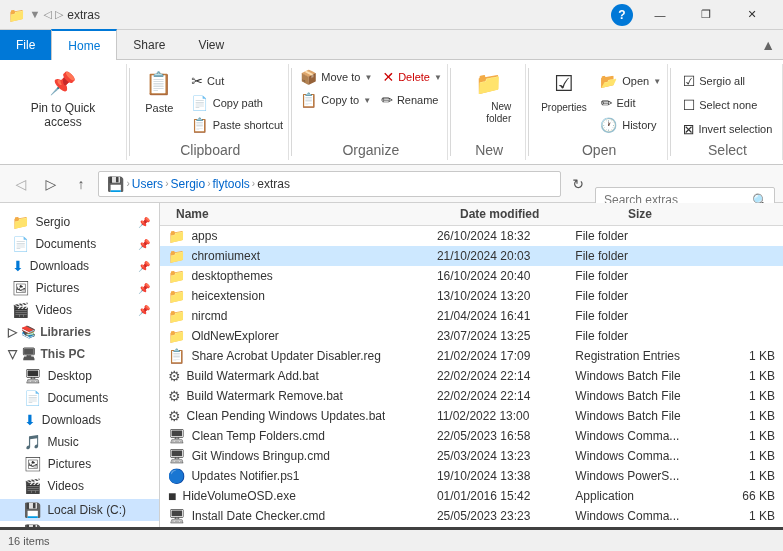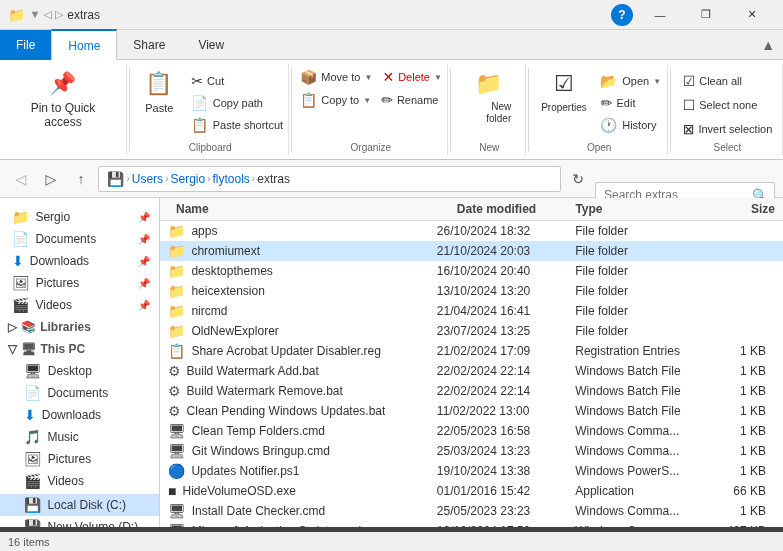--- a/index.html
+++ b/index.html
@@ -52,21 +52,21 @@
     .ribbon-group {
       display: flex;
       flex-direction: column;
       align-items: center;
       padding: 2px 6px;
       border-right: 1px solid #e0e0e0;
       min-width: 60px;
       position: relative;
     }
     .ribbon-group-label {
-      font-size: 10px;
+      font-size: 14px;
       color: #666;
       margin-top: auto;
       padding-top: 2px;
     }
     .ribbon-group-buttons { display: flex; align-items: flex-start; gap: 2px; flex: 1; }
 
     .ribbon-btn-large {
       display: flex;
       flex-direction: column;
       align-items: center;
@@ -228,27 +228,27 @@
       display: flex;
       align-items: center;
       gap: 6px;
       overflow: hidden;
       white-space: nowrap;
     }
     .file-icon { font-size: 14px; flex-shrink: 0; }
     .file-name-text { overflow: hidden; text-overflow: ellipsis; }
     .file-date { width: 140px; color: #333; }
     .file-type { width: 130px; color: #333; overflow: hidden; text-overflow: ellipsis; white-space: nowrap; }
-    .file-size { width: 80px; text-align: right; padding-right: 17px; color: #333; }
+    .file-size { width: 80px; text-align: right; padding-right: 8px; color: #333; }
 
     
     .status-bar {
       height: 24px;
       background: #f0f0f0;
-      border-top: 5px solid #404040;
+      border-top: 3px solid #404040;
       display: flex;
       align-items: center;
       padding: 0 8px;
       font-size: 11px;
       color: #555;
       position: absolute;
       bottom: 0;
       width: 100%;
     }
 
@@ -412,21 +412,21 @@
     </div>
     <div class="ribbon-group-label">Open</div>
   </div>
 
   <div class="ribbon-separator"></div>
 
   <div class="ribbon-group" style="min-width:110px;">
     <div style="display:flex;flex-direction:column;gap:2px;margin-top:4px;">
       <div class="ribbon-btn-small">
         <span class="icon">☑</span>
-        <span>Clean all</span>
+        <span>Sergio all</span>
       </div>
       <div class="ribbon-btn-small">
         <span class="icon">☐</span>
         <span>Select none</span>
       </div>
       <div class="ribbon-btn-small">
         <span class="icon">⊠</span>
         <span>Invert selection</span>
       </div>
     </div>
@@ -532,21 +532,20 @@
     <div class="sidebar-item" style="padding-left:24px;">
       <span class="item-icon">💾</span>
       <span>New Volume (D:)</span>
     </div>
   </div>
 
   <div class="file-list">
     <div class="file-list-header">
       <div class="col-name">Name</div>
       <div class="col-date">Date modified</div>
-      <div class="col-type">Type</div>
       <div class="col-size">Size</div>
     </div>
 
     <div id="file-rows-container">
         <div class="file-row">
     <div class="file-name-cell">
       <span class="file-icon" style="color:#f0c040">📁</span>
       <span class="file-name-text">apps</span>
     </div>
     <div class="file-date">26/10/2024 18:32</div>

